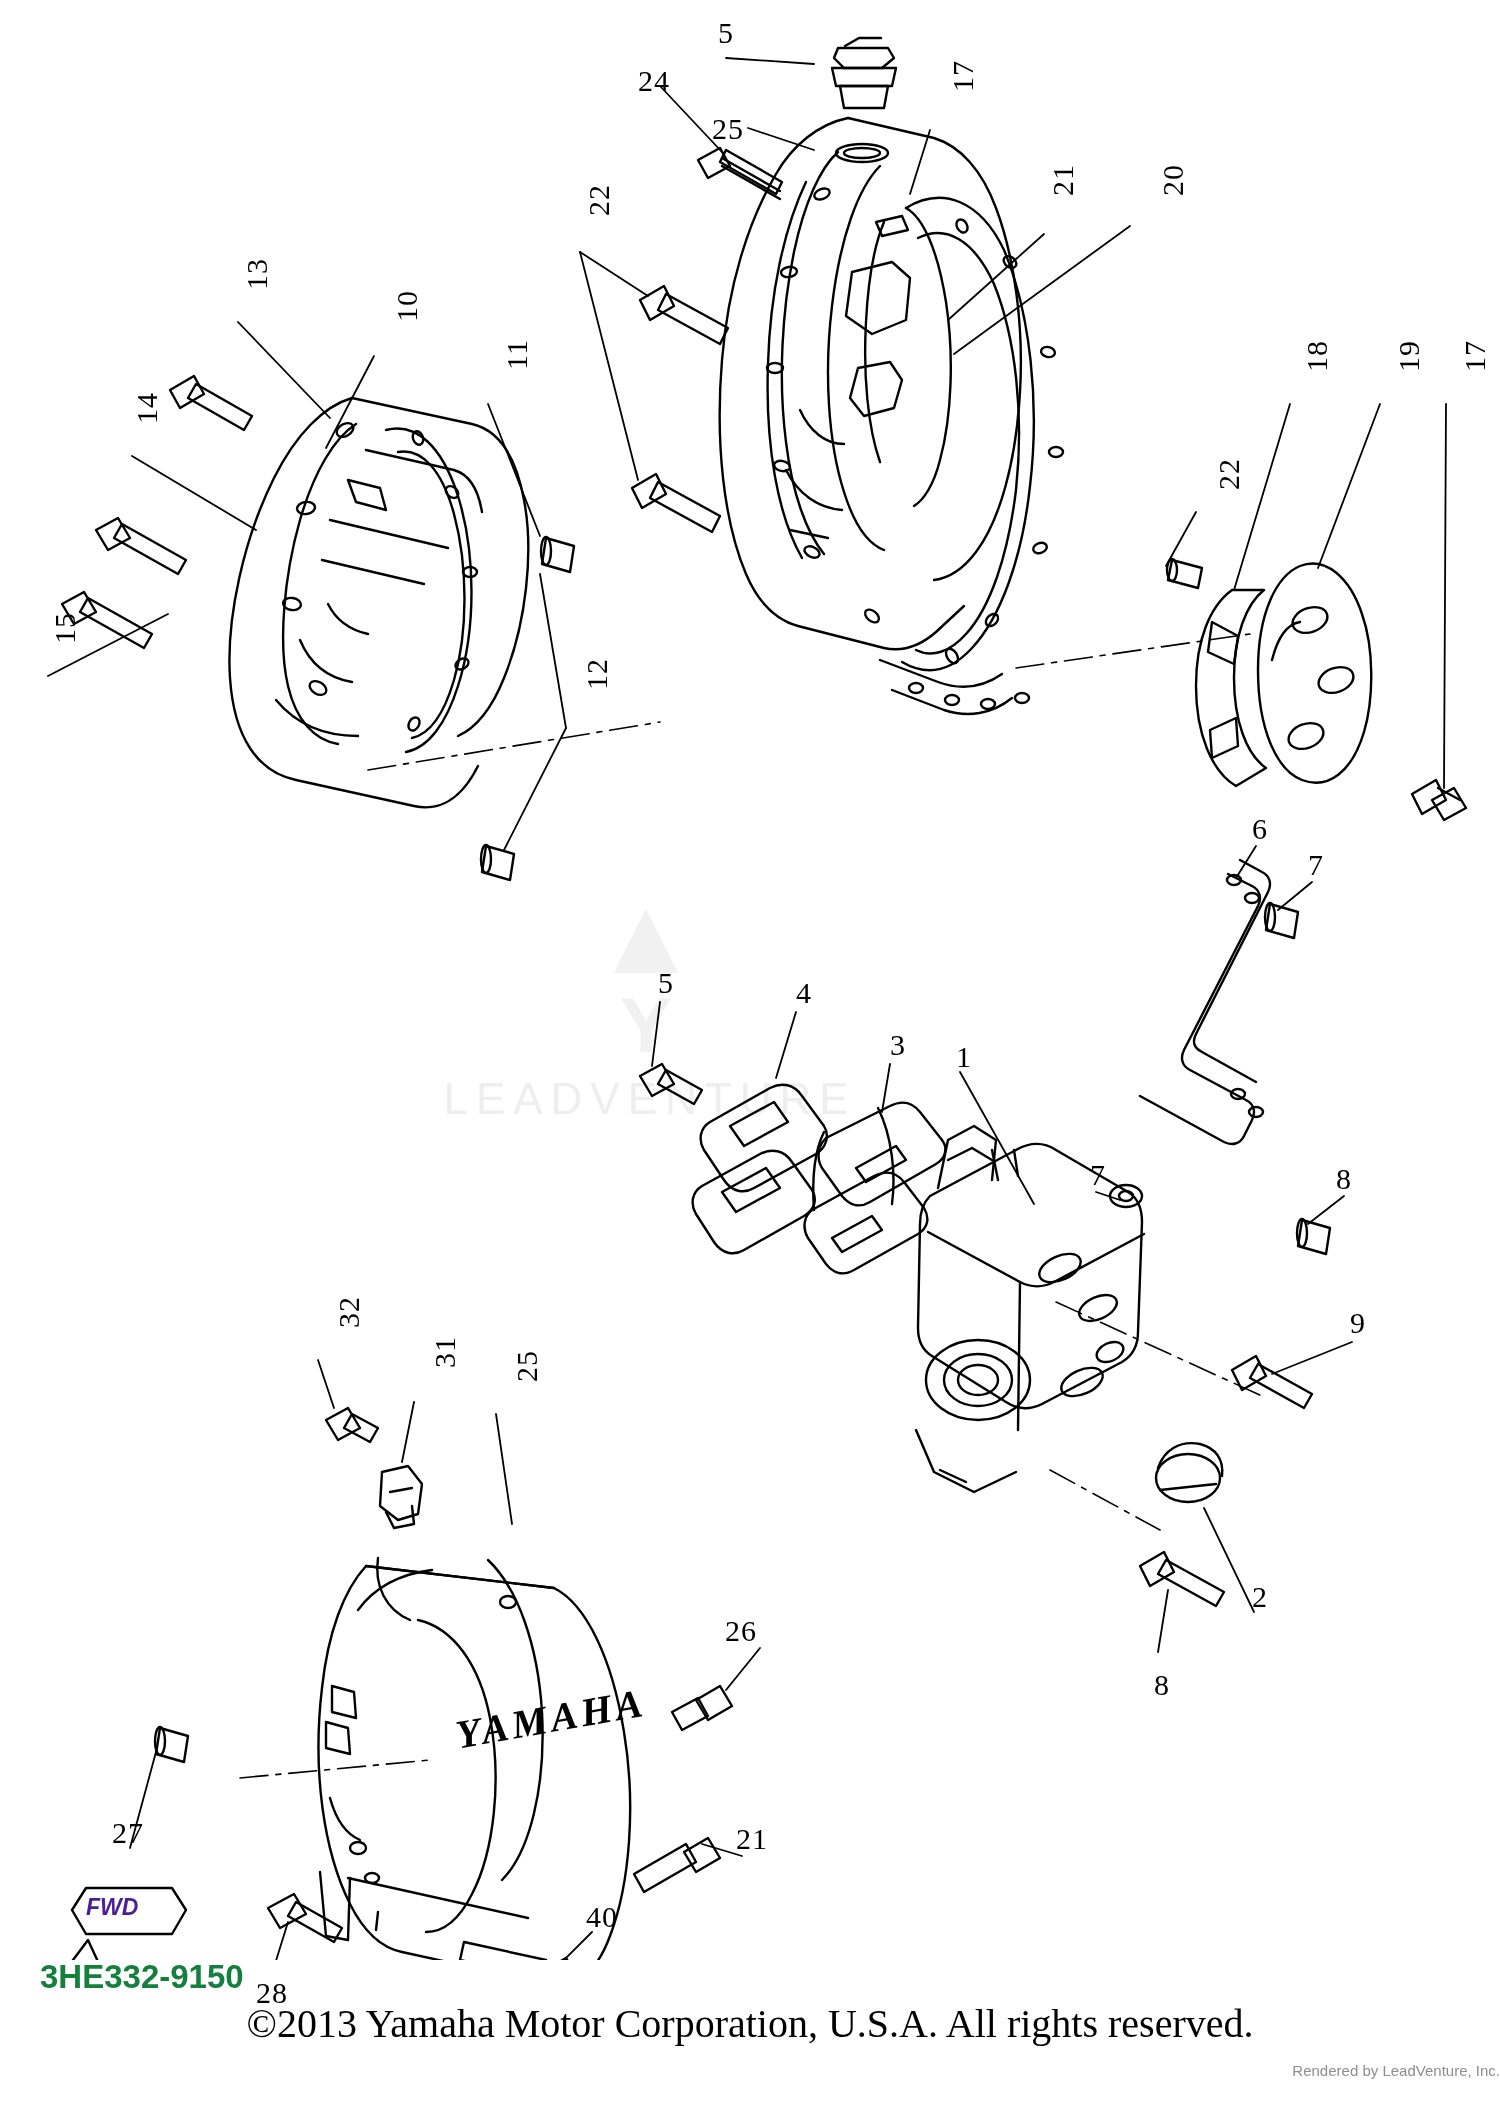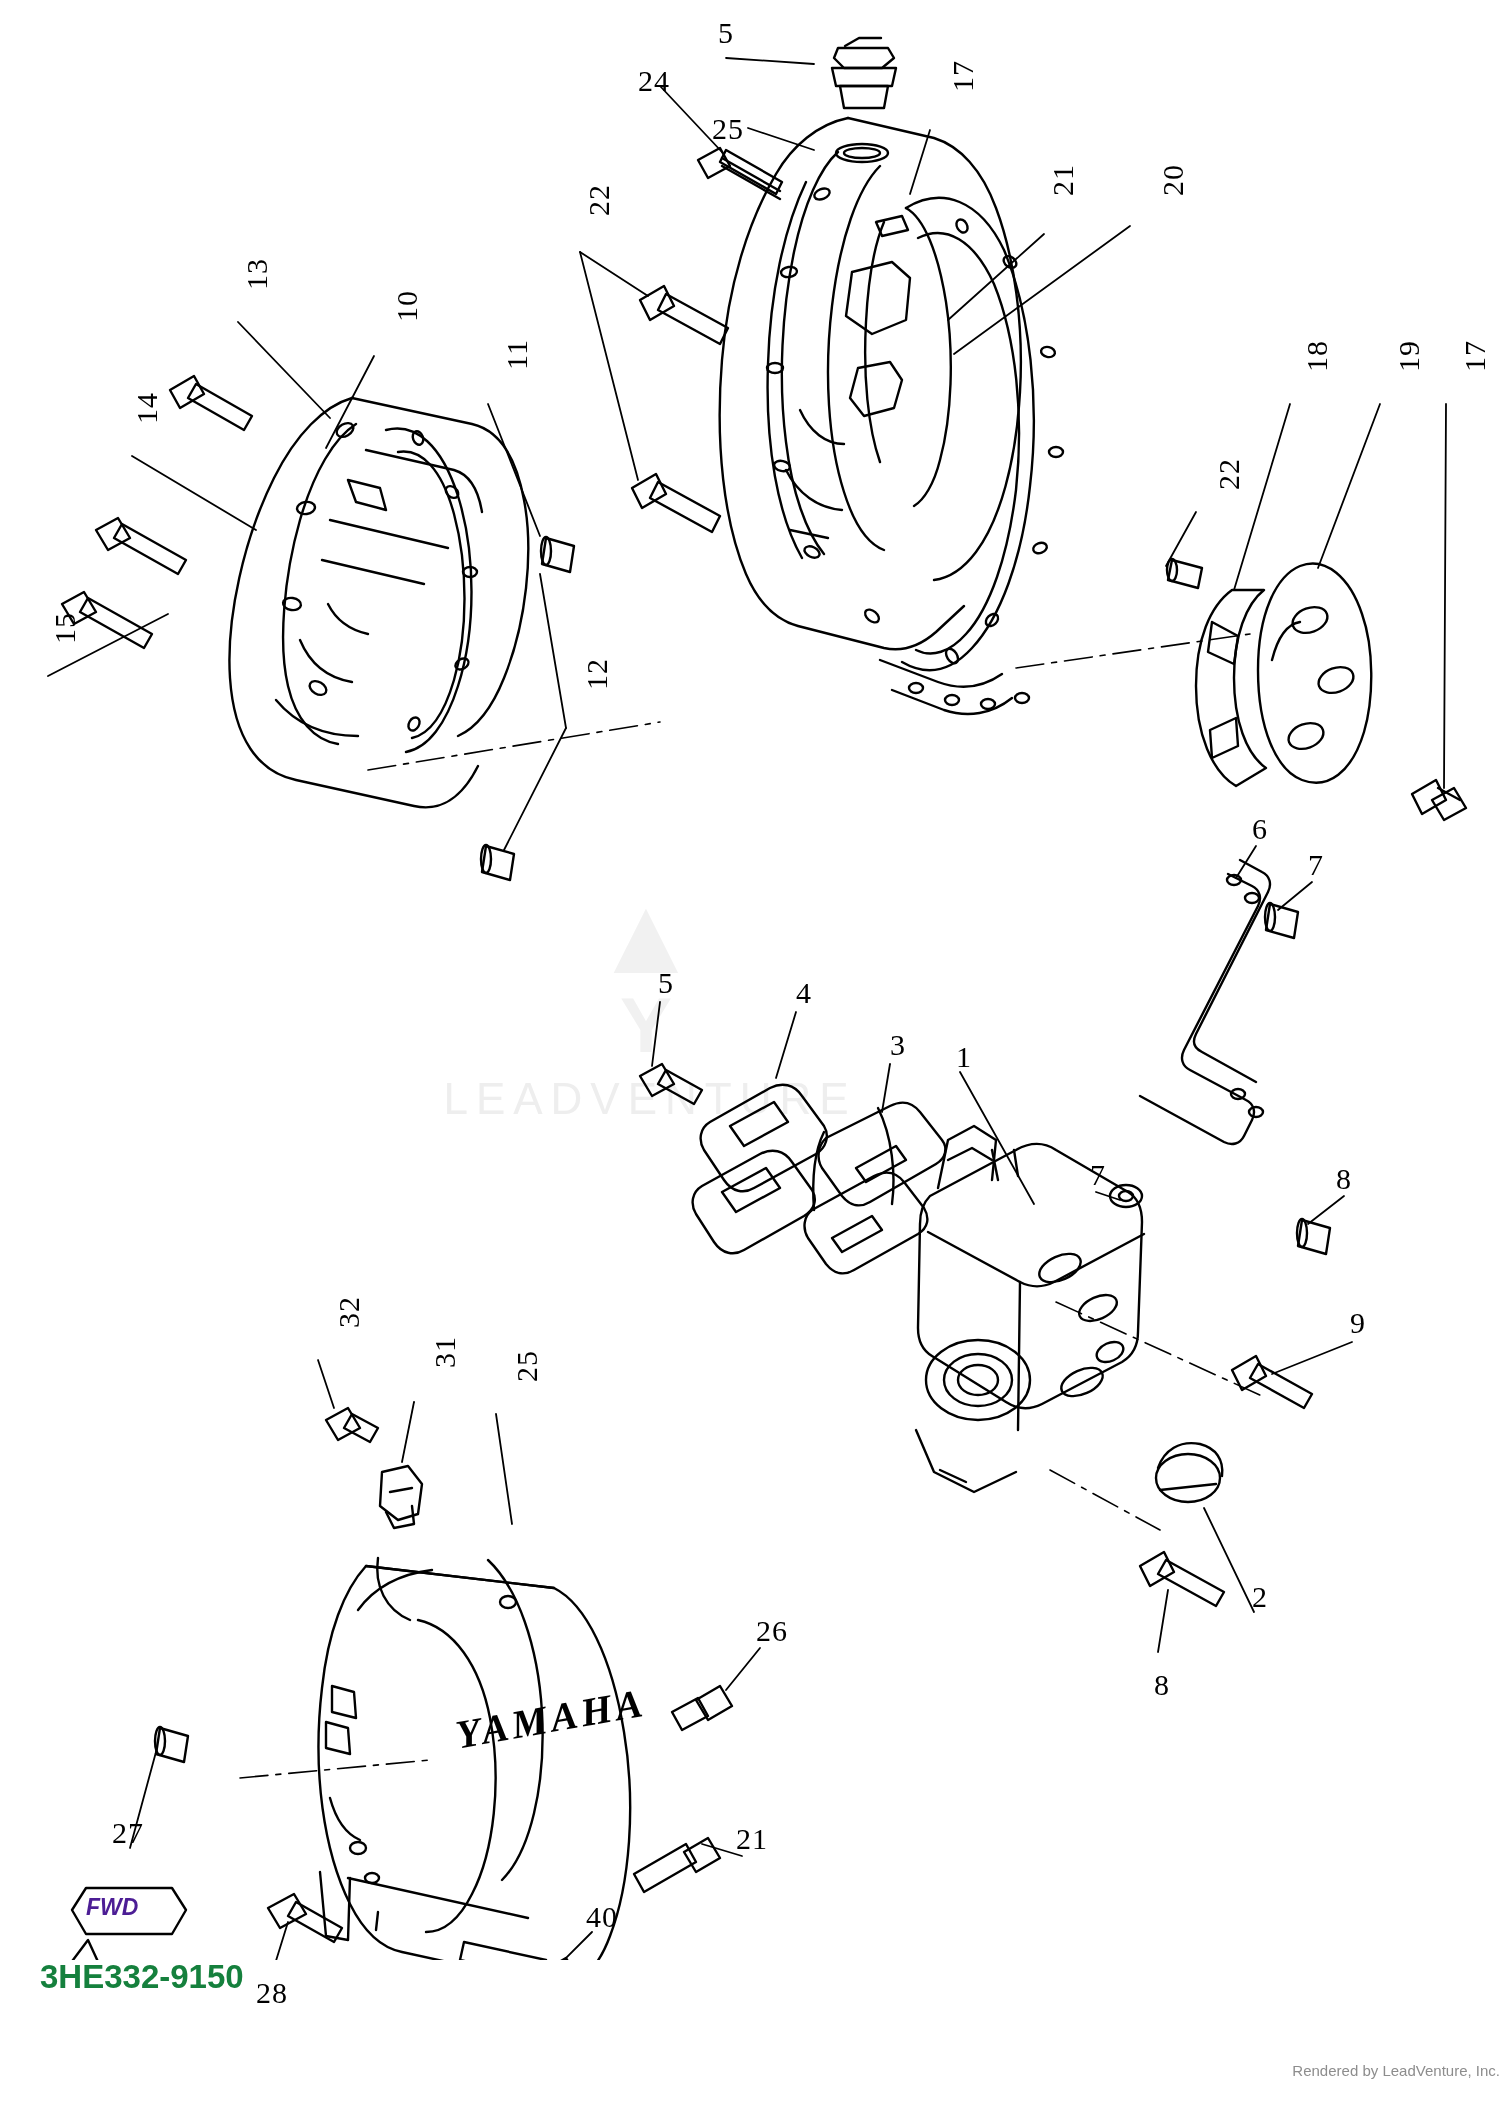--- a/index.html
+++ b/index.html
@@ -511,24 +511,25 @@
     <div class="callout" style="left:658px; top:966px;">5</div>
     <div class="callout" style="left:796px; top:976px;">4</div>
     <div class="callout" style="left:890px; top:1028px;">3</div>
     <div class="callout" style="left:956px; top:1040px;">1</div>
     <div class="callout" style="left:1252px; top:1580px;">2</div>
     <div class="callout" style="left:1154px; top:1668px;">8</div>
 
     <div class="callout rot" style="left:332px; top:1328px;">32</div>
     <div class="callout rot" style="left:428px; top:1368px;">31</div>
     <div class="callout rot" style="left:510px; top:1382px;">25</div>
-    <div class="callout" style="left:756px; top:1614px;">26</div>
+    <div class="callout" style="left:725px; top:1614px;">26</div>
     <div class="callout" style="left:112px; top:1816px;">27</div>
     <div class="callout" style="left:736px; top:1822px;">21</div>
     <div class="callout" style="left:586px; top:1900px;">40</div>
     <div class="callout" style="left:256px; top:1976px;">28</div>
 
   </div>
 
   <div id="part-code">3HE332-9150</div>
+  <div id="copyright">©2013 Yamaha Motor Corporation, U.S.A. All rights reserved.</div>
   <div id="rendered-by">Rendered by LeadVenture, Inc.</div>
 
 </div>
 
 </body></html>

